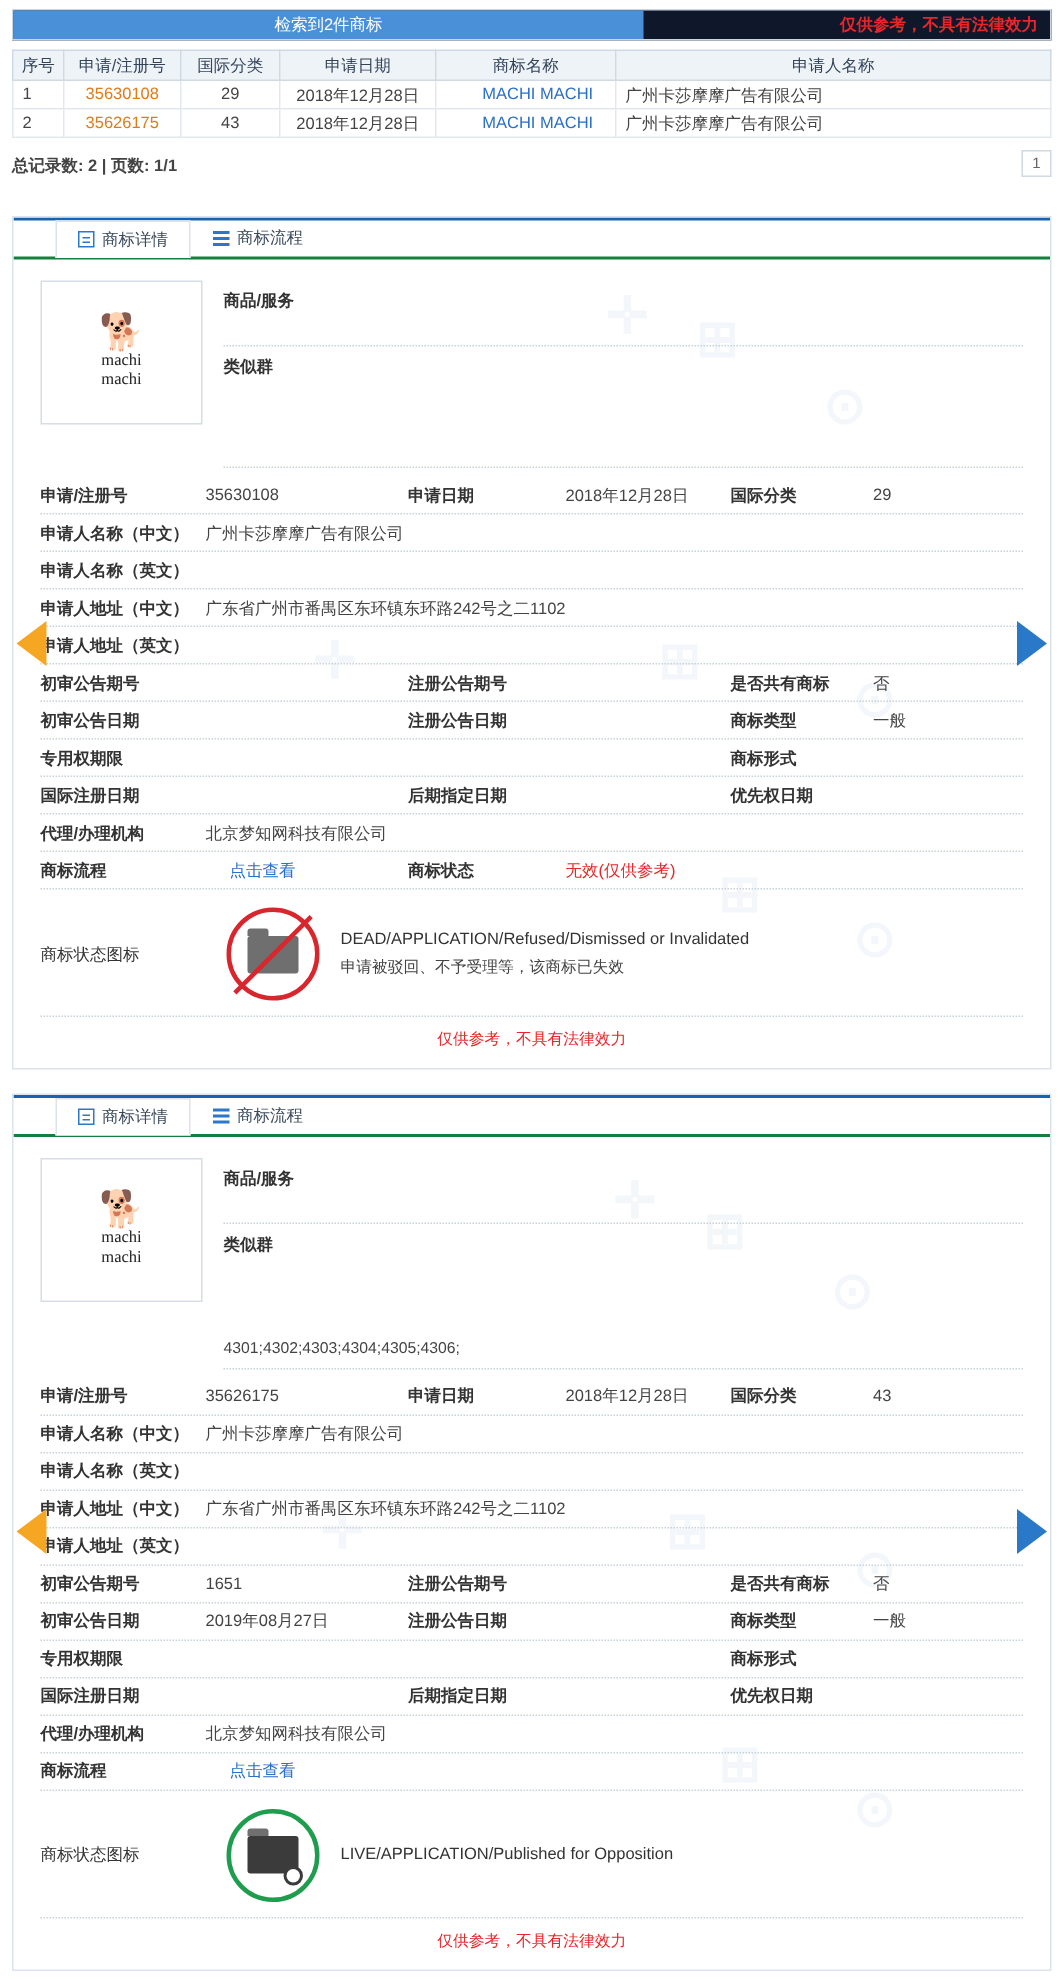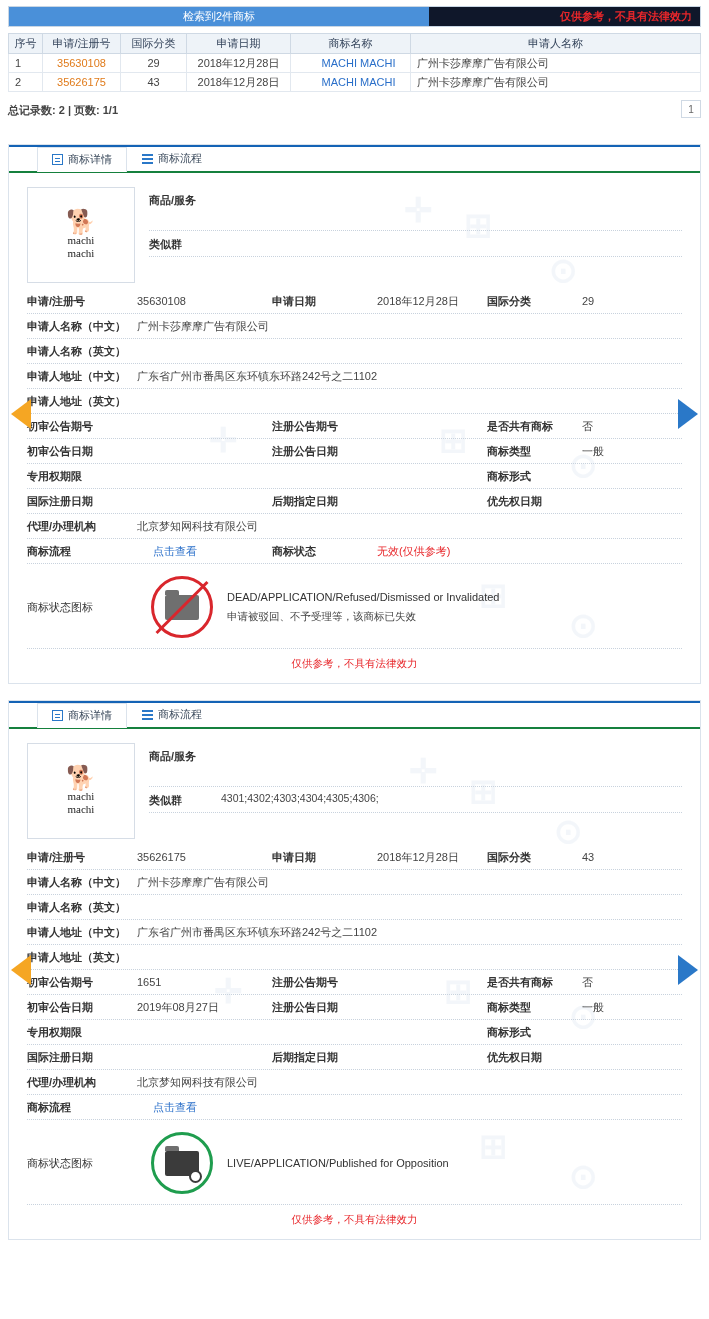--- a/index.html
+++ b/index.html
@@ -166,21 +166,21 @@
     font-family: "Liberation Serif", serif;
     text-align: center;
   }
   .goods-table { flex: 1; }
   .goods-row {
     display: flex;
     border-bottom: 1px dotted #c8d2dd;
     min-height: 44px;
     padding: 4px 0;
   }
-  .goods-row.second { min-height: 26px; border-bottom: 1px dotted #c8d2dd; }
+  .goods-row.second { min-height: 26px; border-bottom: 1px dotted #c8d2dd; flex-direction: column; }
   .goods-label {
     flex: 0 0 72px;
     font-weight: bold;
     color: #333;
     font-size: 11px;
     padding-top: 2px;
   }
   .goods-val {
     flex: 1;
     font-size: 10.5px;

